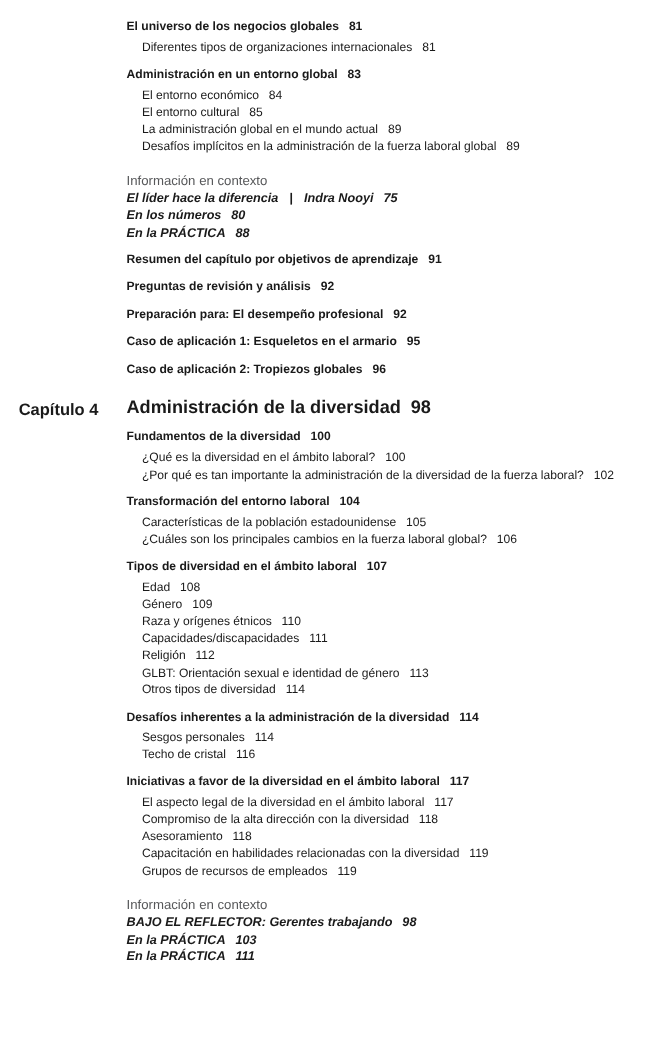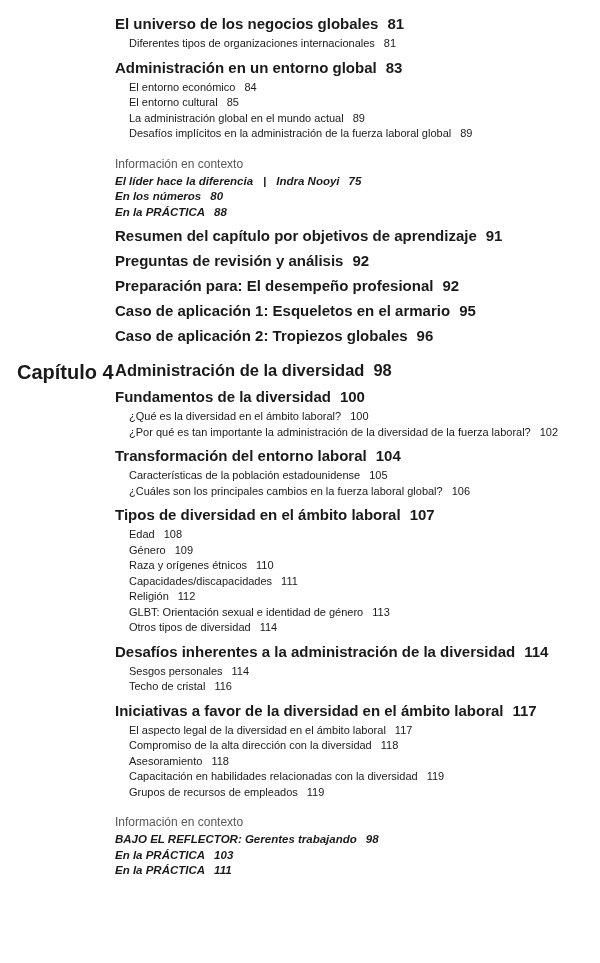--- a/index.html
+++ b/index.html
@@ -17,21 +17,21 @@
   .toc {
     position: relative;
     padding: 8px 6px 0 115px;
     box-sizing: border-box;
   }
   .row {
     position: relative;
     white-space: nowrap;
   }
   .h2 {
-    font-size: 15px;
+    font-size: 11px;
     font-weight: 700;
     line-height: 18px;
     margin: 7px 0 3px 0;
   }
   .sub {
     font-size: 11px;
     font-weight: 400;
     line-height: 15.5px;
     padding-left: 14px;
   }
@@ -53,21 +53,21 @@
     font-size: 16.5px;
     font-weight: 700;
     line-height: 21px;
     margin-top: 15px;
     margin-bottom: 2px;
   }
   .chapter-label {
     position: absolute;
     left: -98px;
     top: 2px;
-    font-size: 20px;
+    font-size: 15px;
     font-weight: 700;
     font-style: normal;
   }
   .pagenum {
     margin-left: 9px;
   }
   .sub .pagenum {
     font-weight: 400;
   }
   .sep {

